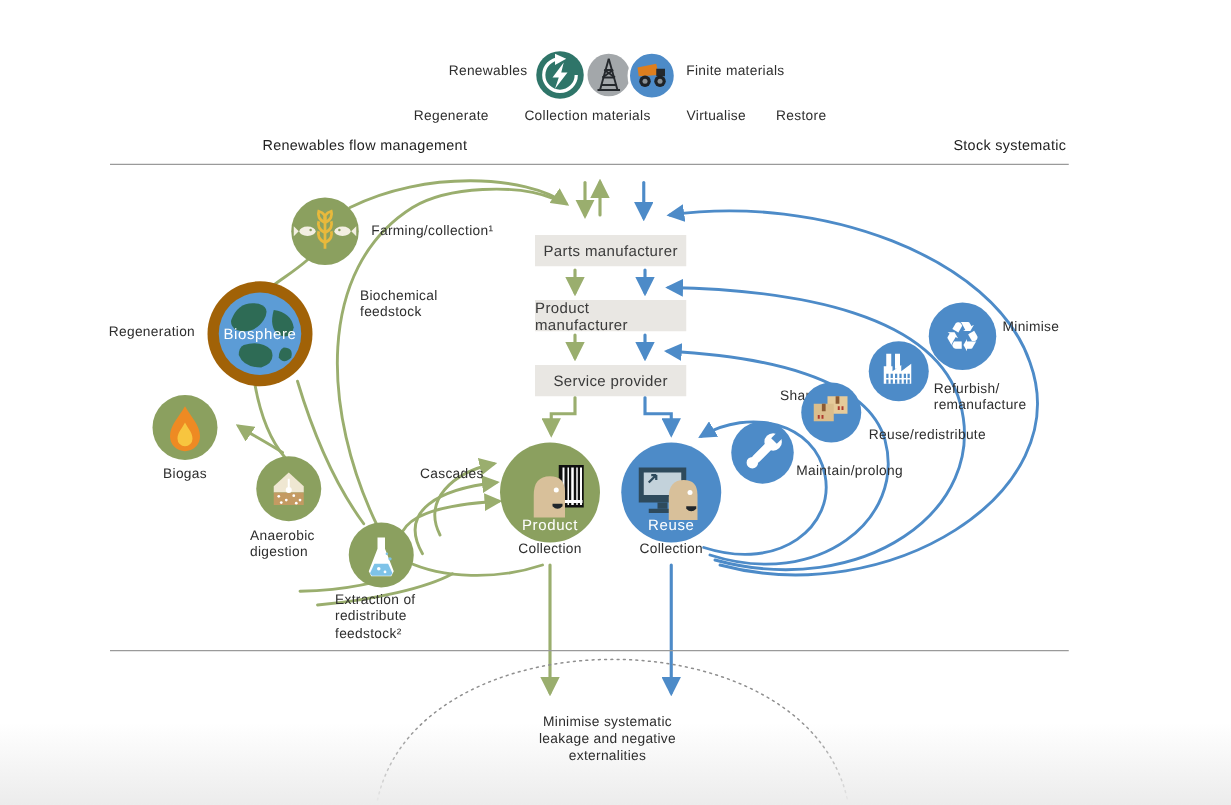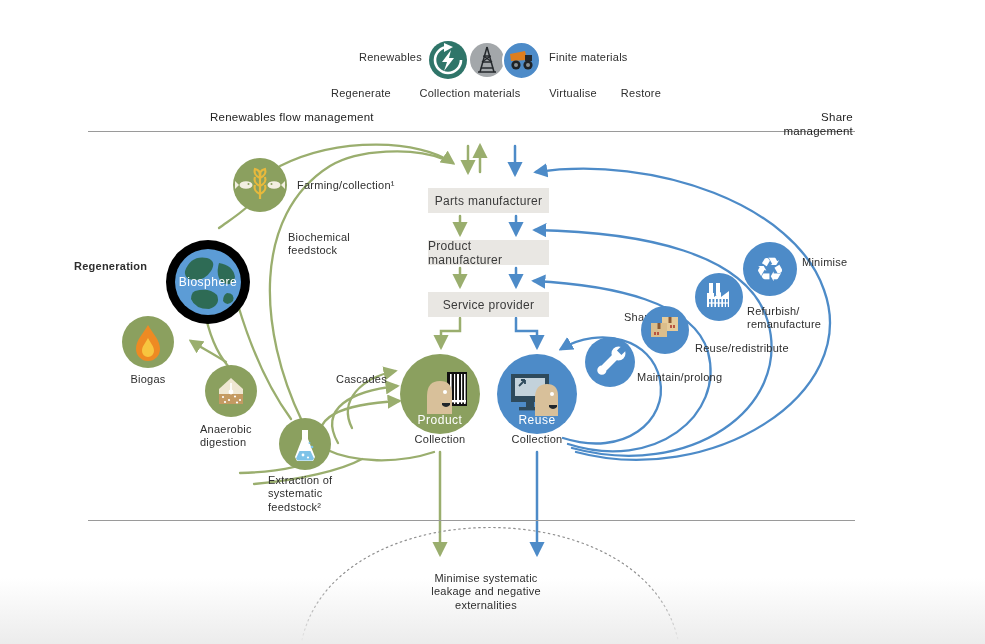--- a/index.html
+++ b/index.html
@@ -117,21 +117,21 @@
     </svg>
   </div>
   <div class="lbl" style="left:549px;top:51px;">Finite materials</div>
 
   <div class="lbl center" style="left:326px;top:87px;width:70px;">Regenerate</div>
   <div class="lbl center" style="left:414px;top:87px;width:112px;">Collection materials</div>
   <div class="lbl center" style="left:544px;top:87px;width:58px;">Virtualise</div>
   <div class="lbl center" style="left:616px;top:87px;width:50px;">Restore</div>
 
   <div class="lbl hdr" style="left:170px;top:110px;">Renewables flow management</div>
-  <div class="lbl hdr right" style="left:711px;top:110px;width:102px;">Share management</div>
+  <div class="lbl hdr right" style="left:711px;top:110px;width:102px;">Stock systematic</div>
 
   <div class="box" style="top:188px;">
       <span>Parts manufacturer</span>
     </div>
   <div class="box" style="top:240px;">
       <span>Product manufacturer</span>
     </div>
   <div class="box" style="top:292px;">
       <span>Service provider</span>
     </div>
@@ -153,23 +153,23 @@
         <ellipse cx="41" cy="27" rx="6.5" ry="3.8"></ellipse>
           <polygon points="48,27 52,23 52,31"></polygon>
       </g>
       <circle cx="15.5" cy="26" r="1" fill="#8BA05F"></circle>
         <circle cx="38.5" cy="26" r="1" fill="#8BA05F"></circle>
     </svg>
   </div>
   <div class="lbl" style="left:297px;top:179px;">Farming/collection¹</div>
   <div class="lbl" style="left:288px;top:231px;">Biochemical
 feedstock</div>
-  <div class="lbl" style="left:74px;top:260px;font-weight:bold;">Regeneration</div>
-
-  <div class="circle" style="left:166px;top:240px;width:84px;height:84px;background:#000000;">
+  <div class="lbl" style="left:87px;top:260px;">Regeneration</div>
+
+  <div class="circle" style="left:166px;top:225px;width:84px;height:84px;background:#a16207;">
     <div class="circle" style="left:9px;top:9px;width:66px;height:66px;background:#5C9CD6;overflow:hidden;">
       <svg width="66" height="66" viewBox="0 0 66 66">
         <g fill="#2E6B55">
           <path d="M10,22 Q16,6 32,9 Q42,12 36,22 Q28,34 14,30 Q9,27 10,22Z"></path>
           <path d="M44,14 Q58,16 60,28 Q58,38 48,34 Q40,28 44,14Z"></path>
           <path d="M20,42 Q34,38 42,46 Q46,56 34,60 Q20,60 16,50 Q16,44 20,42Z"></path>
           <path d="M52,44 Q60,44 58,52 Q52,58 48,52 Q48,46 52,44Z"></path>
         </g>
       </svg>
     </div>
@@ -207,21 +207,21 @@
     <svg class="icn" style="left:0;top:0" width="52" height="52" viewBox="0 0 52 52">
       <polygon points="23,12 29,12 29,21 36,39 34,43 18,43 16,39 23,21" fill="#fff"></polygon>
       <polygon points="20.5,33 31.5,33 35,40.5 33.5,42.5 18.5,42.5 17,40.5" fill="#7EC3E8"></polygon>
       <circle cx="24" cy="37" r="1.4" fill="#fff"></circle>
         <circle cx="29" cy="39.5" r="1.1" fill="#fff"></circle>
       <circle cx="33" cy="29" r="1.3" fill="#7EC3E8"></circle>
         <circle cx="30.5" cy="25" r="1" fill="#7EC3E8"></circle>
     </svg>
   </div>
   <div class="lbl" style="left:268px;top:474px;">Extraction of
-systematic
+redistribute
 feedstock²</div>
 
   <div class="lbl" style="left:336px;top:373px;">Cascades</div>
 
   <div class="circle" style="left:400px;top:354px;width:80px;height:80px;background:#8BA05F;overflow:hidden;">
     <svg class="icn" style="left:0;top:0" width="80" height="80" viewBox="0 0 80 80">
       <rect x="47" y="18" width="20" height="34" fill="#101010"></rect>
       <g fill="#fff">
         <rect x="50" y="20" width="1.6" height="30"></rect>
           <rect x="54" y="20" width="1.2" height="30"></rect>

